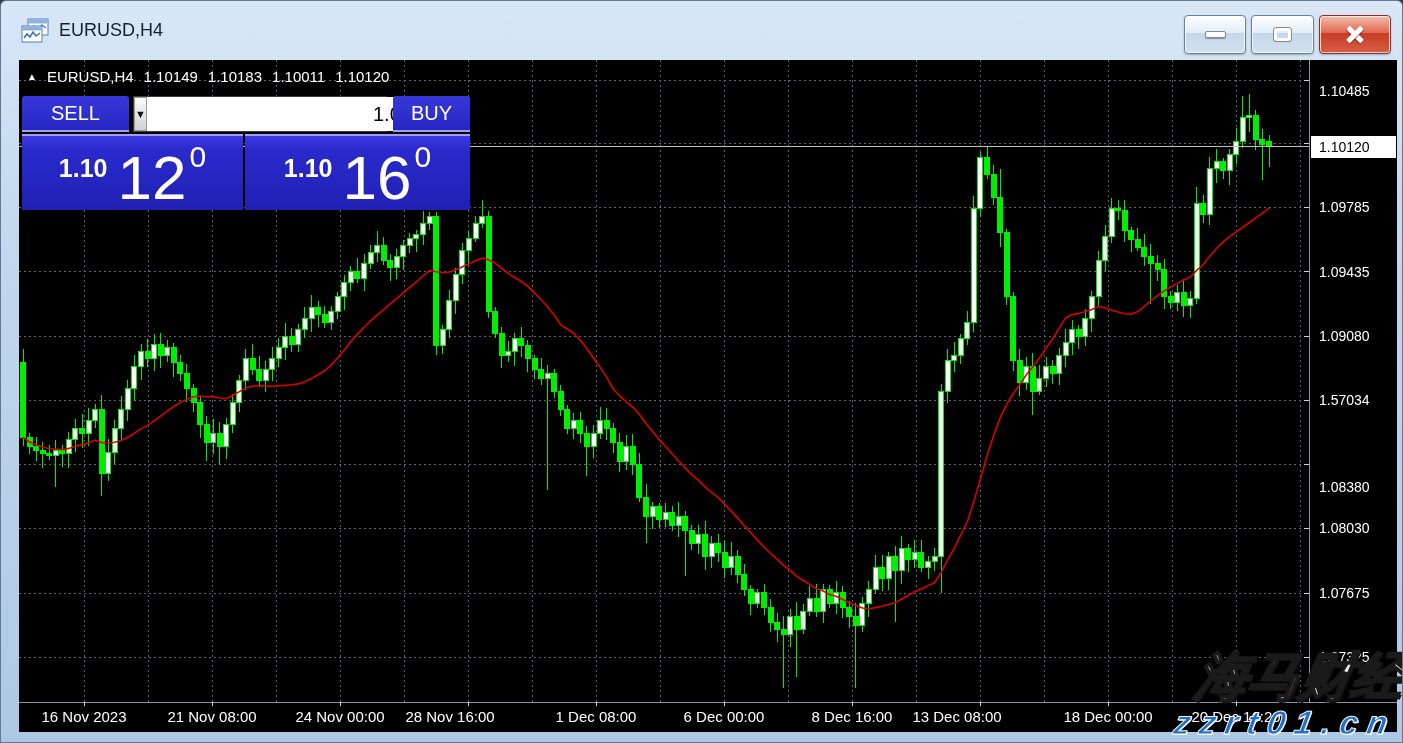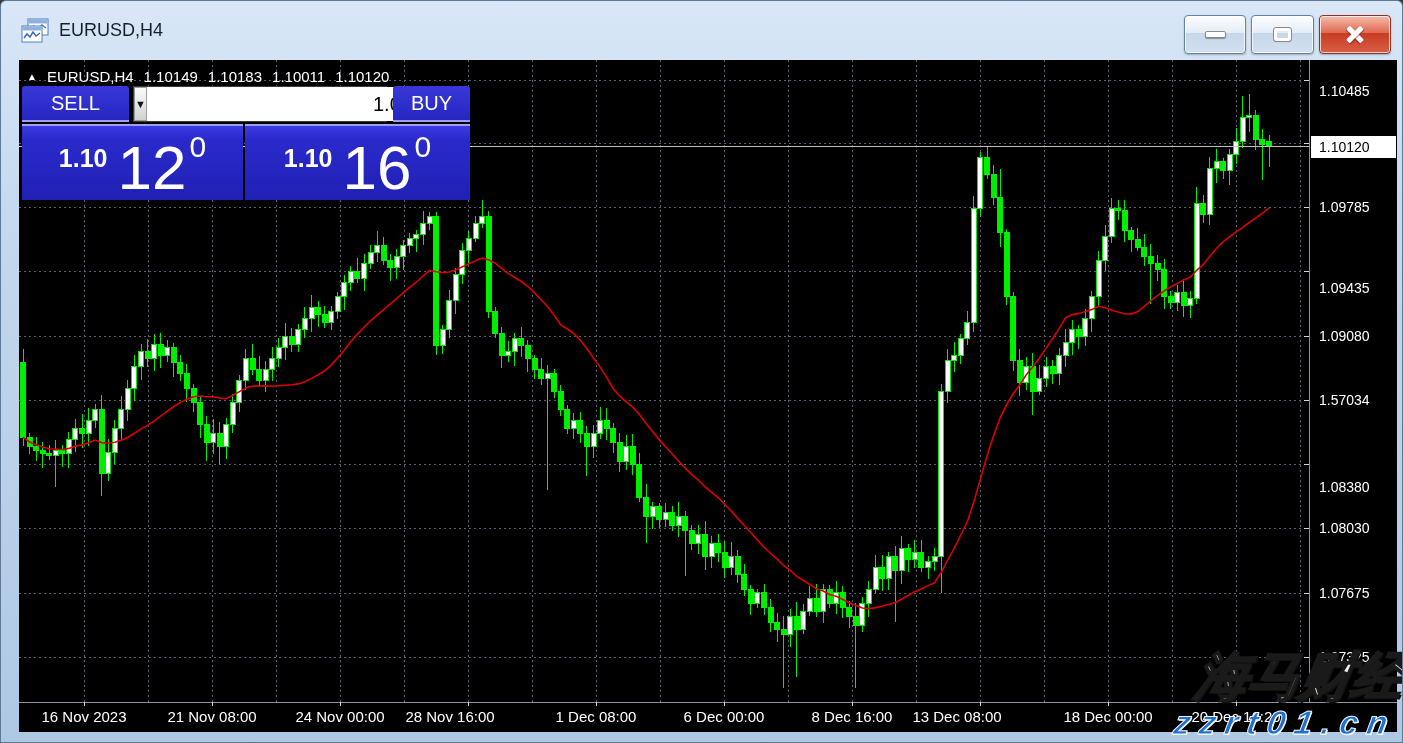--- a/index.html
+++ b/index.html
@@ -36,21 +36,21 @@
   rect.bull{fill:#ffffff;stroke:#00ef00;stroke-width:1;shape-rendering:crispEdges;}
   rect.bear{fill:#00ef00;stroke:#00ef00;stroke-width:1;shape-rendering:crispEdges;}
   .ma{fill:none;stroke:#dc0000;stroke-width:1.6;}
   .curline{stroke:#bfbfbf;stroke-width:1;shape-rendering:crispEdges;}
   .sep{stroke:#8a95a0;stroke-width:1;shape-rendering:crispEdges;}
   .tick{stroke:#d6d6d6;stroke-width:1;shape-rendering:crispEdges;}
   
   .ohlc{position:absolute;left:8px;top:8px;display:flex;gap:10px;color:#fff;font-size:15px;align-items:center;white-space:nowrap;}
   .ohlc .tri{font-size:10px;color:#fff;}
   
-  .trade-panel{position:absolute;left:3px;top:26px;width:448px;height:114px;}
+  .trade-panel{position:absolute;left:3px;top:36px;width:448px;height:114px;}
   .tp-btn{position:absolute;top:0;height:36px;color:#fff;font-size:20px;display:flex;align-items:center;justify-content:center;
     background:linear-gradient(#3838da,#2626c2);border-bottom:2px solid #9e9ef0;border-radius:3px 3px 0 0;cursor:pointer;}
   .sell-btn{left:0;width:107px;}
   .buy-btn{left:371px;width:77px;}
   .vol-group{position:absolute;left:111px;top:0;width:254px;height:36px;display:flex;border:1px solid #3c3c3c;background:#e8e8e8;}
   .spin{width:28px;display:flex;align-items:center;justify-content:center;font-size:11px;color:#111;
     background:linear-gradient(#fbfbfb,#d2d2d2);border:1px solid #9a9a9a;cursor:pointer;}
   .vol-input{flex:1;border:none;outline:none;text-align:right;font-size:20px;padding:0 10px 0 0;font-family:"Liberation Sans",sans-serif;color:#000;background:#fff;}
   .price-box{position:absolute;top:38px;height:76px;color:#fff;cursor:pointer;
     background:linear-gradient(#3b3be4 0%,#2a2acc 18%,#2020b4 100%);border-top:2px solid #9e9ef0;
@@ -572,21 +572,21 @@
         <span class="pb-prefix">1.10</span>
         <span class="pb-big">16</span>
         <span class="pb-sup">0</span>
       </div>
     </div>
 
     <div class="price-axis">
       <div class="cur-price" style="top: 75.7276px;">1.10120</div>
     <div class="pa-label" style="top: 11px; margin-top: 12px;">1.10485</div>
         <div class="pa-label" style="top: 138.971px;">1.09785</div>
-        <div class="pa-label" style="top: 220px;">1.09435</div>
+        <div class="pa-label" style="top: 204px;">1.09435</div>
         <div class="pa-label" style="top: 267.856px;">1.09080</div>
         <div class="pa-label" style="top: 331.841px;">1.57034</div>
         <div class="pa-label" style="top: 419px; text-align: right;">1.08380</div>
         <div class="pa-label" style="top: 459.812px;">1.08030</div>
         <div class="pa-label" style="top: 524.711px;">1.07675</div>
         <div class="pa-label" style="top: 588.697px;">1.07325</div>
       </div>
 
     <div class="time-axis">
         <div class="ta-label" style="left: 65px;">16 Nov 2023</div>

